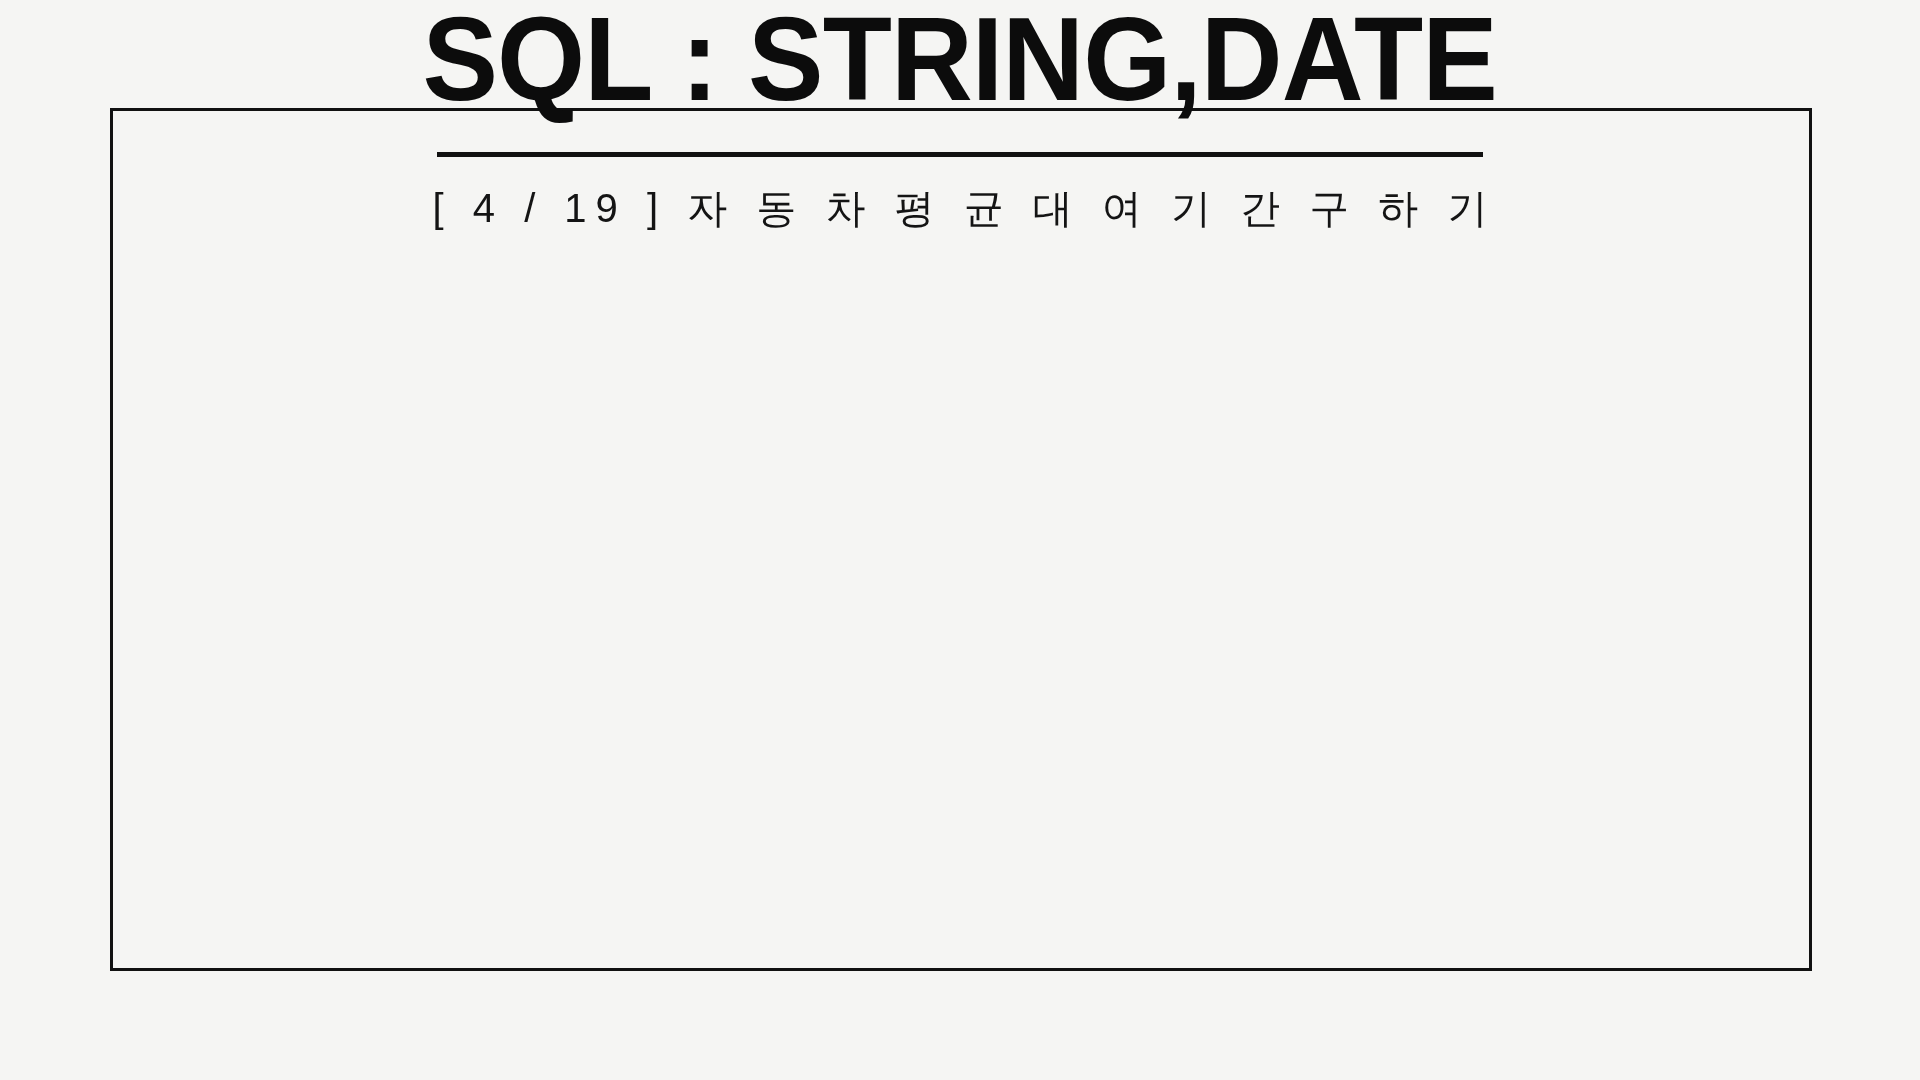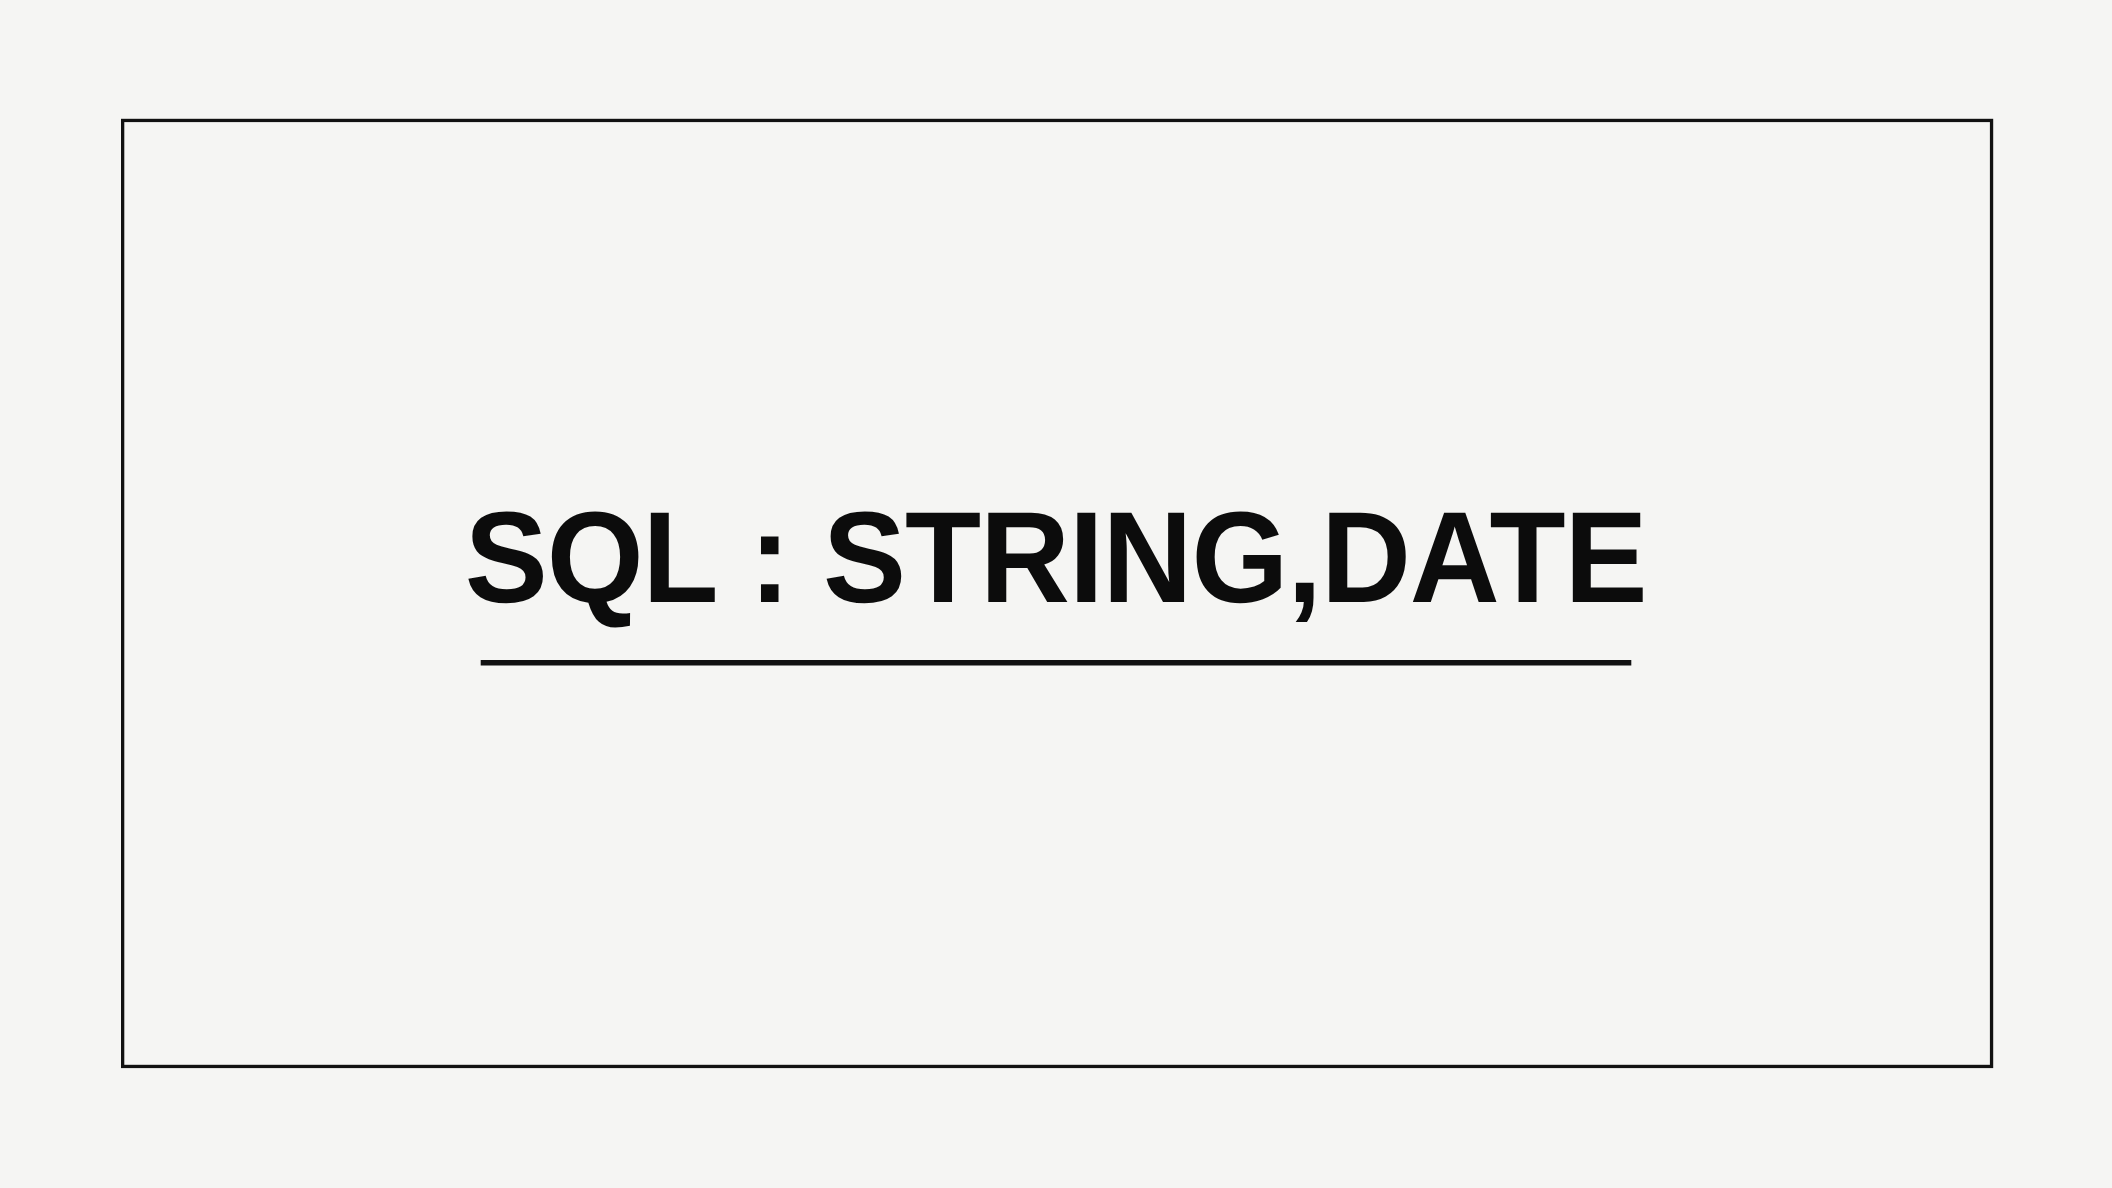--- a/index.html
+++ b/index.html
@@ -36,21 +36,21 @@
   
   .content {
     position: absolute;
     left: 0;
     top: 0;
     width: 1920px;
     height: 1080px;
     display: flex;
     flex-direction: column;
     align-items: center;
-    justify-content: center;
+    justify-content: flex-start;
   }
 
   .title {
     font-family: "Liberation Sans", sans-serif;
     font-weight: 700;
     font-size: 118px;
     line-height: 1.0;
     color: #0c0c0c;
     letter-spacing: -1px;
     white-space: nowrap;
@@ -85,16 +85,17 @@
 <div class="slide">
 
   <div class="frame"></div>
 
   <div class="content">
 
     <h1 class="title">SQL : STRING,DATE</h1>
 
     <div class="divider"></div>
 
+    <p class="subtitle">[ 4 / 19 ]  자 동 차  평 균  대 여  기 간  구 하 기</p>
 
   </div>
 
 </div>
 
 </body></html>

